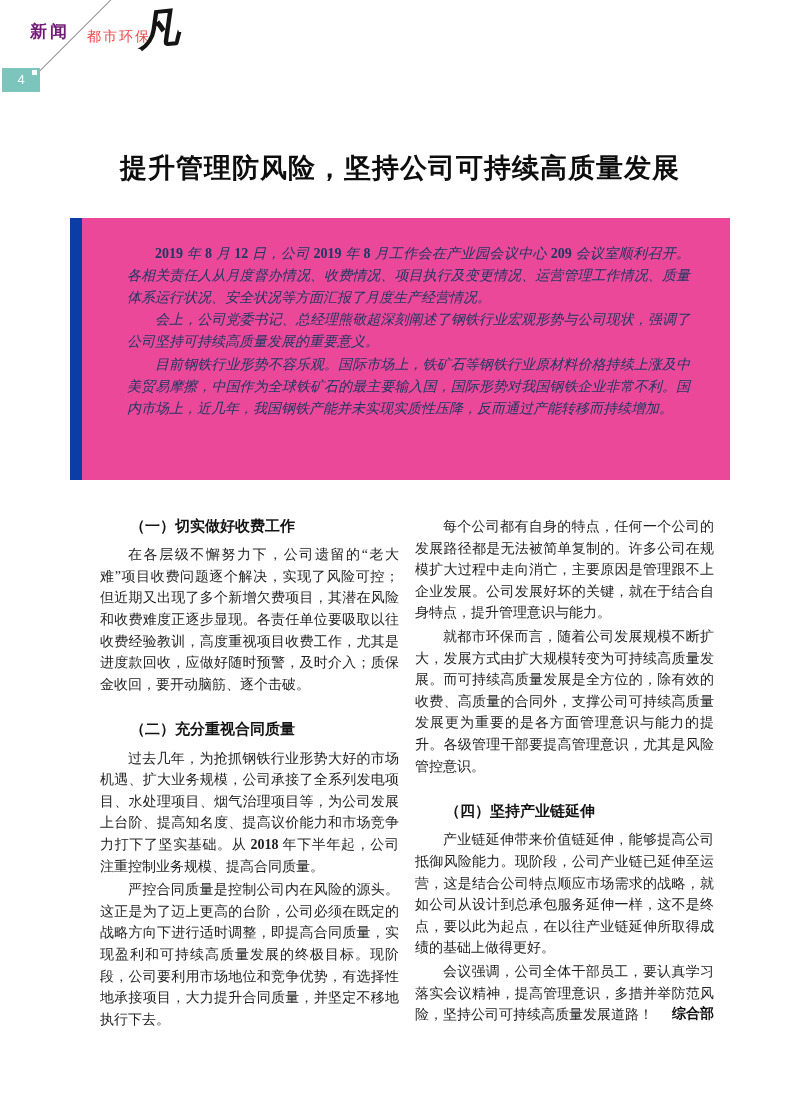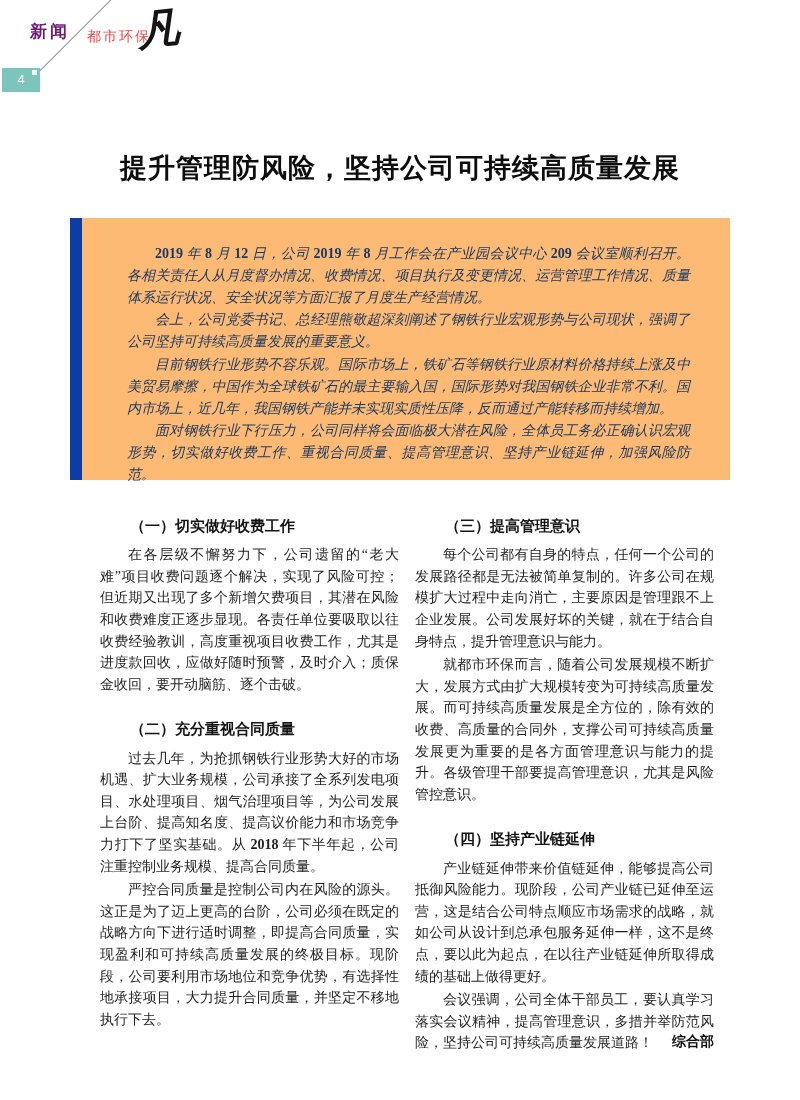--- a/index.html
+++ b/index.html
@@ -43,21 +43,21 @@
   
   .article-title {
     position:absolute; left:0; right:0; top:150px; text-align:center;
     font-family:Liberation Mono, monospace; font-weight:bold;
     font-size:27px; letter-spacing:1px; color:#0d0d0d;
   }
 
   
   .intro-box {
     position:absolute; left:70px; top:218px; width:660px; height:262px;
-    background:#fdba74;
+    background:#ec4899;
   }
   .intro-bar {
     position:absolute; left:0; top:0; bottom:0; width:12px; background:#0c3ca5;
   }
   .intro-content { position:absolute; left:0; top:0; right:0; bottom:0; padding:25px 40px 0 57px; }
   .intro-content p {
     font-style:italic; font-size:14px; line-height:21.8px;
     color:#1b3a63; text-align:justify; text-indent:2em; margin-bottom:1px;
   }
   .num { font-style:normal; font-weight:bold; }
@@ -97,41 +97,39 @@
   </div>
 
   <h1 class="article-title">提升管理防风险，坚持公司可持续高质量发展</h1>
 
   <div class="intro-box">
     <div class="intro-bar"></div>
     <div class="intro-content">
       <p><span class="num">2019</span> 年 <span class="num">8</span> 月 <span class="num">12</span> 日，公司 <span class="num">2019</span> 年 <span class="num">8</span> 月工作会在产业园会议中心 <span class="num">209</span> 会议室顺利召开。各相关责任人从月度督办情况、收费情况、项目执行及变更情况、运营管理工作情况、质量体系运行状况、安全状况等方面汇报了月度生产经营情况。</p>
       <p>会上，公司党委书记、总经理熊敬超深刻阐述了钢铁行业宏观形势与公司现状，强调了公司坚持可持续高质量发展的重要意义。</p>
       <p>目前钢铁行业形势不容乐观。国际市场上，铁矿石等钢铁行业原材料价格持续上涨及中美贸易摩擦，中国作为全球铁矿石的最主要输入国，国际形势对我国钢铁企业非常不利。国内市场上，近几年，我国钢铁产能并未实现实质性压降，反而通过产能转移而持续增加。</p>
-      <p>面对钢铁行业下行压力，公司同样将会面临极大潜在风险，全体员工务必正确认识宏观形势，切实做好收费工作、重视合同质量、提高管理意识、坚持产业链延伸，加强风险防范。</p>
     </div>
   </div>
 
   <div class="columns">
 
     <div class="col">
       <div class="section">
         <h3 class="sec-h">（一）切实做好收费工作</h3>
         <p class="body-p">在各层级不懈努力下，公司遗留的“老大难”项目收费问题逐个解决，实现了风险可控；但近期又出现了多个新增欠费项目，其潜在风险和收费难度正逐步显现。各责任单位要吸取以往收费经验教训，高度重视项目收费工作，尤其是进度款回收，应做好随时预警，及时介入；质保金收回，要开动脑筋、逐个击破。</p>
       </div>
       <div class="section">
         <h3 class="sec-h">（二）充分重视合同质量</h3>
         <p class="body-p">过去几年，为抢抓钢铁行业形势大好的市场机遇、扩大业务规模，公司承接了全系列发电项目、水处理项目、烟气治理项目等，为公司发展上台阶、提高知名度、提高议价能力和市场竞争力打下了坚实基础。从 <span class="num">2018</span> 年下半年起，公司注重控制业务规模、提高合同质量。</p>
         <p class="body-p">严控合同质量是控制公司内在风险的源头。这正是为了迈上更高的台阶，公司必须在既定的战略方向下进行适时调整，即提高合同质量，实现盈利和可持续高质量发展的终极目标。现阶段，公司要利用市场地位和竞争优势，有选择性地承接项目，大力提升合同质量，并坚定不移地执行下去。</p>
       </div>
     </div>
 
     <div class="col">
       <div class="section">
-        <h3 class="sec-h">（三）提高管理意识</h3>
         <p class="body-p">每个公司都有自身的特点，任何一个公司的发展路径都是无法被简单复制的。许多公司在规模扩大过程中走向消亡，主要原因是管理跟不上企业发展。公司发展好坏的关键，就在于结合自身特点，提升管理意识与能力。</p>
         <p class="body-p">就都市环保而言，随着公司发展规模不断扩大，发展方式由扩大规模转变为可持续高质量发展。而可持续高质量发展是全方位的，除有效的收费、高质量的合同外，支撑公司可持续高质量发展更为重要的是各方面管理意识与能力的提升。各级管理干部要提高管理意识，尤其是风险管控意识。</p>
       </div>
       <div class="section">
         <h3 class="sec-h">（四）坚持产业链延伸</h3>
         <p class="body-p">产业链延伸带来价值链延伸，能够提高公司抵御风险能力。现阶段，公司产业链已延伸至运营，这是结合公司特点顺应市场需求的战略，就如公司从设计到总承包服务延伸一样，这不是终点，要以此为起点，在以往产业链延伸所取得成绩的基础上做得更好。</p>
         <p class="body-p closing">
           <span>会议强调，公司全体干部员工，要认真学习落实会议精神，提高管理意识，多措并举防范风险，坚持公司可持续高质量发展道路！</span>
           <span class="byline">综合部</span>
         </p>

